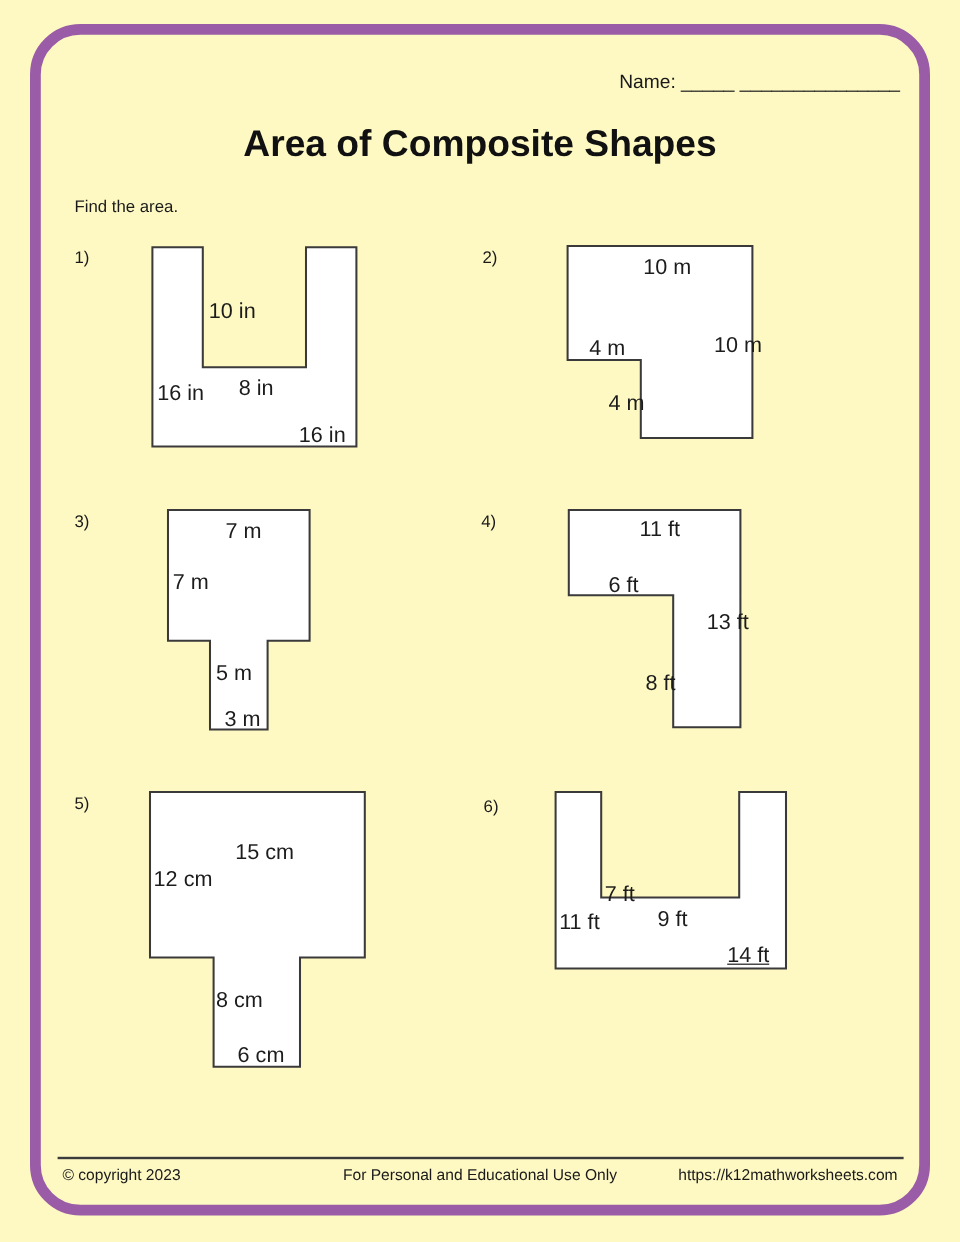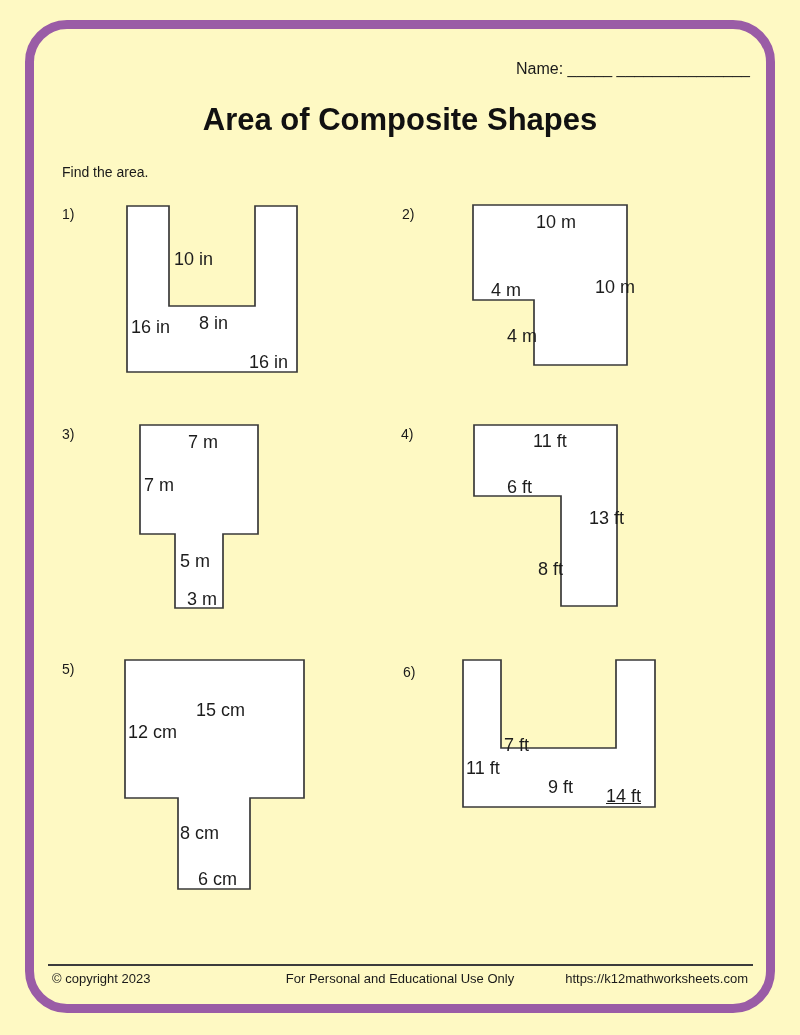--- a/index.html
+++ b/index.html
@@ -153,21 +153,21 @@
 
   <span class="prob-num" style="left:62px; top:661px;">5)</span>
   <span class="dim-label" style="left:196px; top:667px;margin-top:33px;">15 cm</span>
   <span class="dim-label" style="left:128px; top:722px;">12 cm</span>
   <span class="dim-label" style="left:180px; top:823px;">8 cm</span>
   <span class="dim-label" style="left:198px; top:869px;">6 cm</span>
 
   <span class="prob-num" style="left:403px; top:664px;">6)</span>
   <span class="dim-label" style="left:504px; top:735px;">7 ft</span>
   <span class="dim-label" style="left:466px; top:758px;">11 ft</span>
-  <span class="dim-label" style="left:548px; top:756px;margin-top:21px;">9 ft</span>
+  <span class="dim-label" style="left:548px; top:756px;">9 ft</span>
   <span class="dim-label" style="left:606px; top:786px;text-decoration:underline;">14 ft</span>
 
   <div class="footer-line"></div>
   <div class="footer-left">© copyright 2023</div>
   <div class="footer-center">For Personal and Educational Use Only</div>
   <div class="footer-right">https://k12mathworksheets.com</div>
 
 </div>
 
 </body></html>

